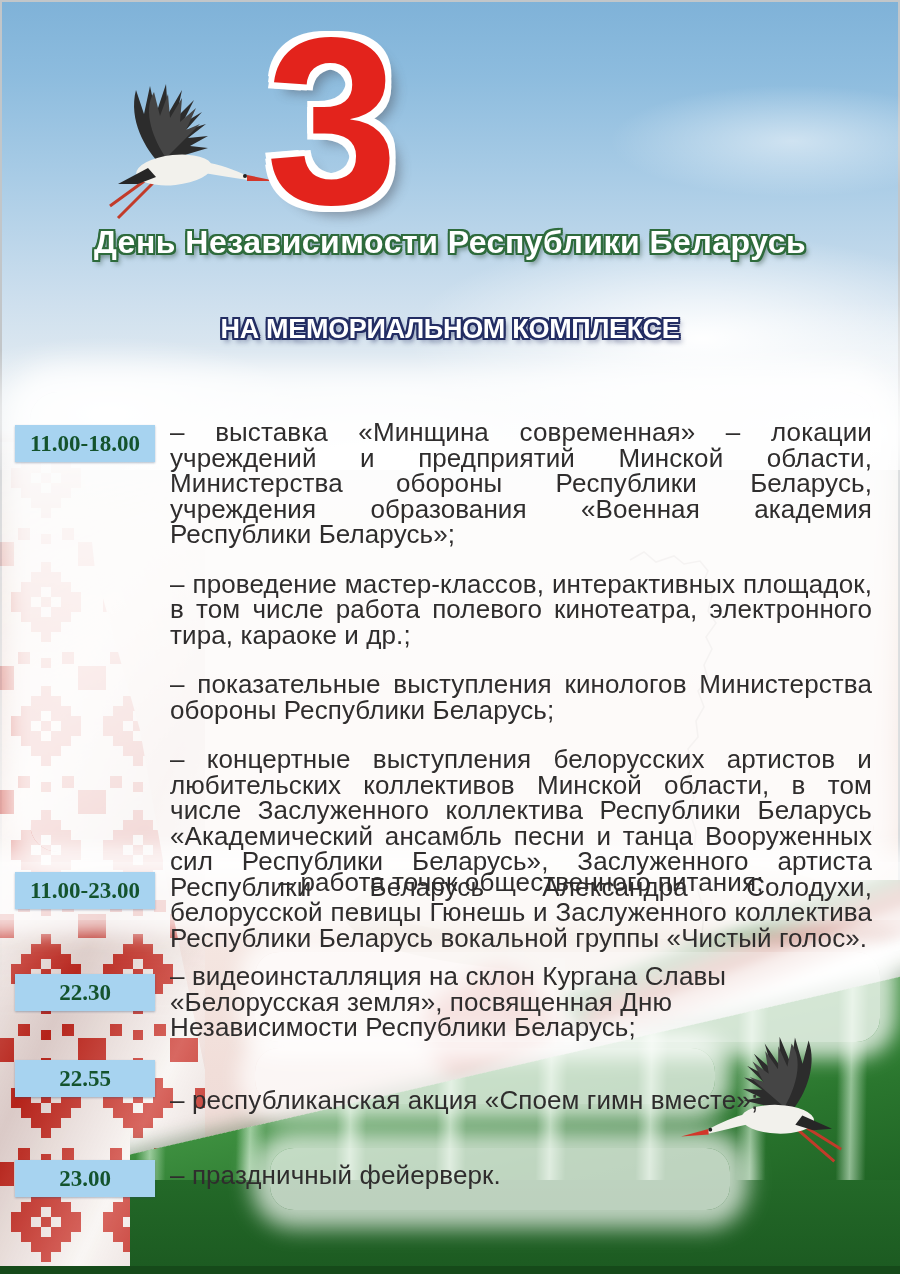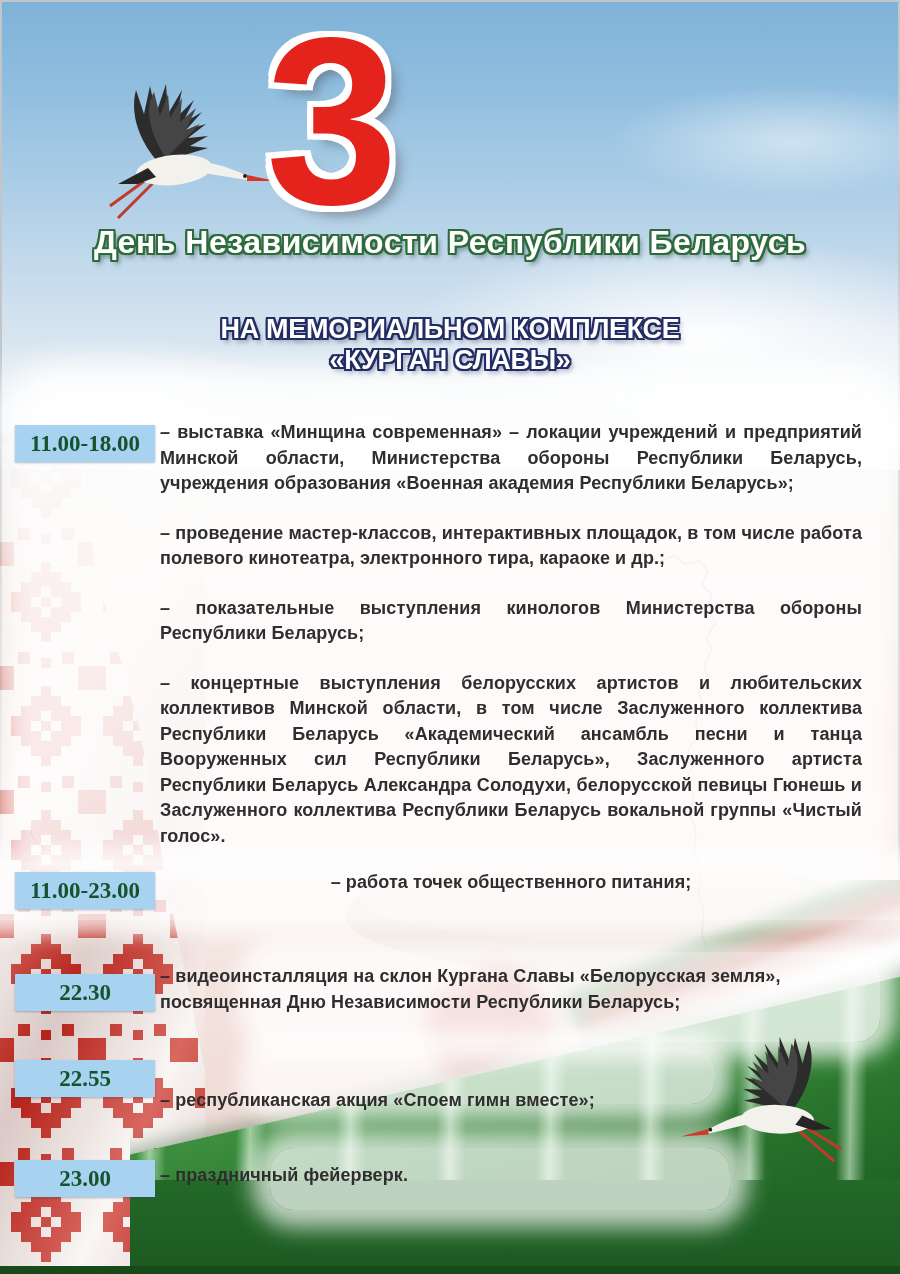--- a/index.html
+++ b/index.html
@@ -88,21 +88,21 @@
     font-size:27px; font-weight:bold; color:#fff; letter-spacing:-.3px;
     text-shadow:-2px -2px 0 #232d63, 2px -2px 0 #232d63, -2px 2px 0 #232d63, 2px 2px 0 #232d63,
       -2px 0 0 #232d63, 2px 0 0 #232d63, 0 -2px 0 #232d63, 0 2px 0 #232d63, 3px 4px 5px rgba(25,35,90,.5); }
   .prog1 { top:283px; } .prog2 { top:314px; } .prog3 { top:345px; }
   
   .row { position:absolute; left:0; width:900px; }
   .chip { position:absolute; left:15px; width:140px; height:37px;
     background:#a7d3f0; color:#14532d; font-family:"Liberation Serif", serif; font-weight:bold;
     font-size:23px; text-align:center; line-height:37px;
     box-shadow:0 1px 2px rgba(40,70,110,.35); }
-  .texts { position:absolute; left:160px; width:702px; color:#2f2d2d; font-size:18px; line-height:25.5px;font-weight:bold; }
+  .texts { position:absolute; left:170px; width:702px; color:#2f2d2d; font-size:26px; line-height:25.5px; }
   .texts p { margin:0 0 24px 0; text-align:justify; letter-spacing:.1px; }
   .texts p:last-child { margin-bottom:0; }
   .row1 { top:420px; } .row1 .chip { top:5px; }
   .row2 { top:870px; } .row2 .chip { top:2px; } .row2 .texts p { text-align:center; }
   .row3 { top:962px; } .row3 .chip { top:12px; } .row3 .texts { top:2px; width:690px; } .row3 .texts p { text-align:left; }
   .row4 { top:1055px; } .row4 .chip { top:5px; } .row4 .texts { top:8px; } .row4 .texts p { text-align:left;margin-top:25px; }
   .row5 { top:1155px; } .row5 .chip { top:5px; } .row5 .texts { top:8px; } .row5 .texts p { text-align:left; }
   .texts { position:absolute; }
 </style>
 </head>
@@ -192,21 +192,20 @@
       <path d="M86,90 L56,106 L76,106 L94,99 Z" fill="#262626"></path>
       <path d="M142,84 C158,86 172,92 186,98 L186,102 C170,100 156,97 142,95 Z" fill="#f2f1ec"></path>
       <path d="M185,97 L214,103 L185,103 Z" fill="#d2372a"></path>
       <circle cx="183" cy="98" r="2" fill="#222"></circle>
     </svg>
   </div>
 
   <div class="day3">3</div>
   <div class="subtitle">День Независимости Республики Беларусь</div>
   <div class="progline prog2">НА МЕМОРИАЛЬНОМ КОМПЛЕКСЕ</div>
-  <div class="progline prog3">«КУРГАН СЛАВЫ»</div>
 
   <div class="row row1">
     <div class="chip">11.00-18.00</div>
     <div class="texts">
       <p>–  выставка «Минщина современная» – локации учреждений и предприятий Минской области, Министерства обороны Республики Беларусь, учреждения образования «Военная академия Республики Беларусь»;</p>
       <p>– проведение мастер-классов, интерактивных площадок, в том числе работа полевого кинотеатра, электронного тира, караоке и др.;</p>
       <p>– показательные выступления кинологов Министерства обороны Республики Беларусь;</p>
       <p>– концертные выступления белорусских артистов и любительских коллективов Минской области, в том числе Заслуженного коллектива Республики Беларусь «Академический ансамбль песни и танца Вооруженных сил Республики Беларусь», Заслуженного артиста Республики Беларусь Александра Солодухи, белорусской певицы Гюнешь и Заслуженного коллектива Республики Беларусь вокальной группы «Чистый голос».</p>
     </div>
   </div>

